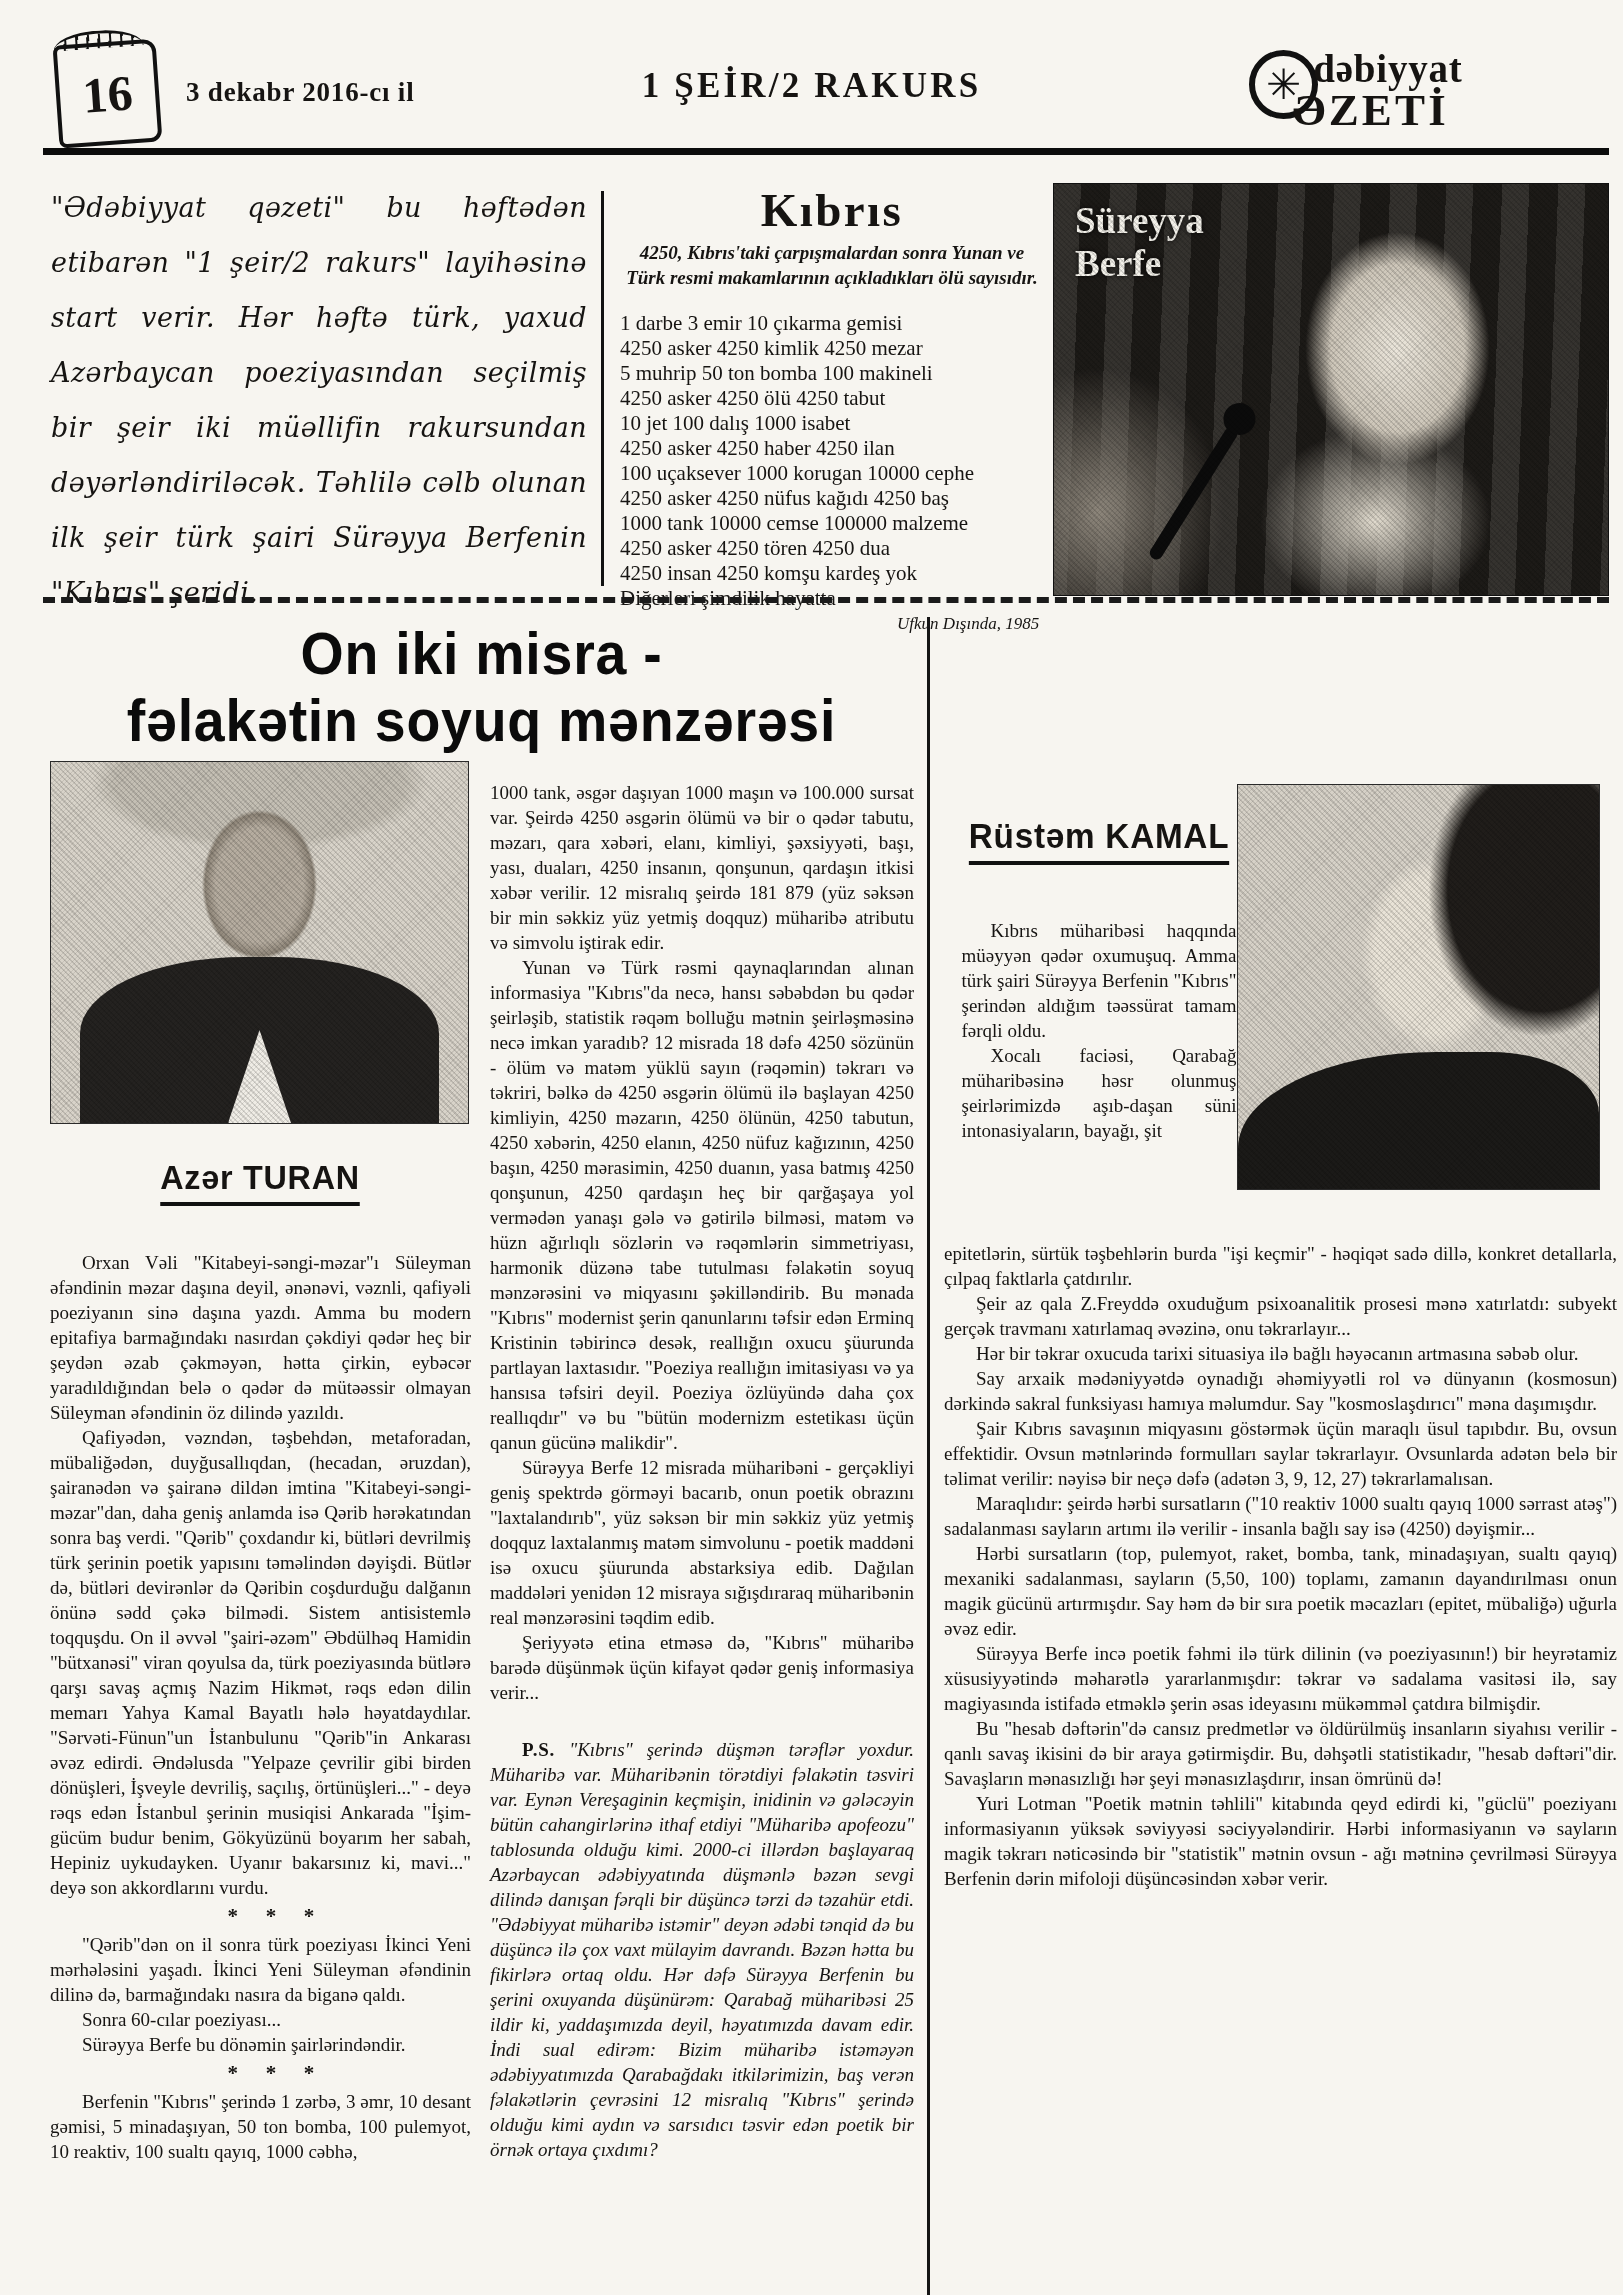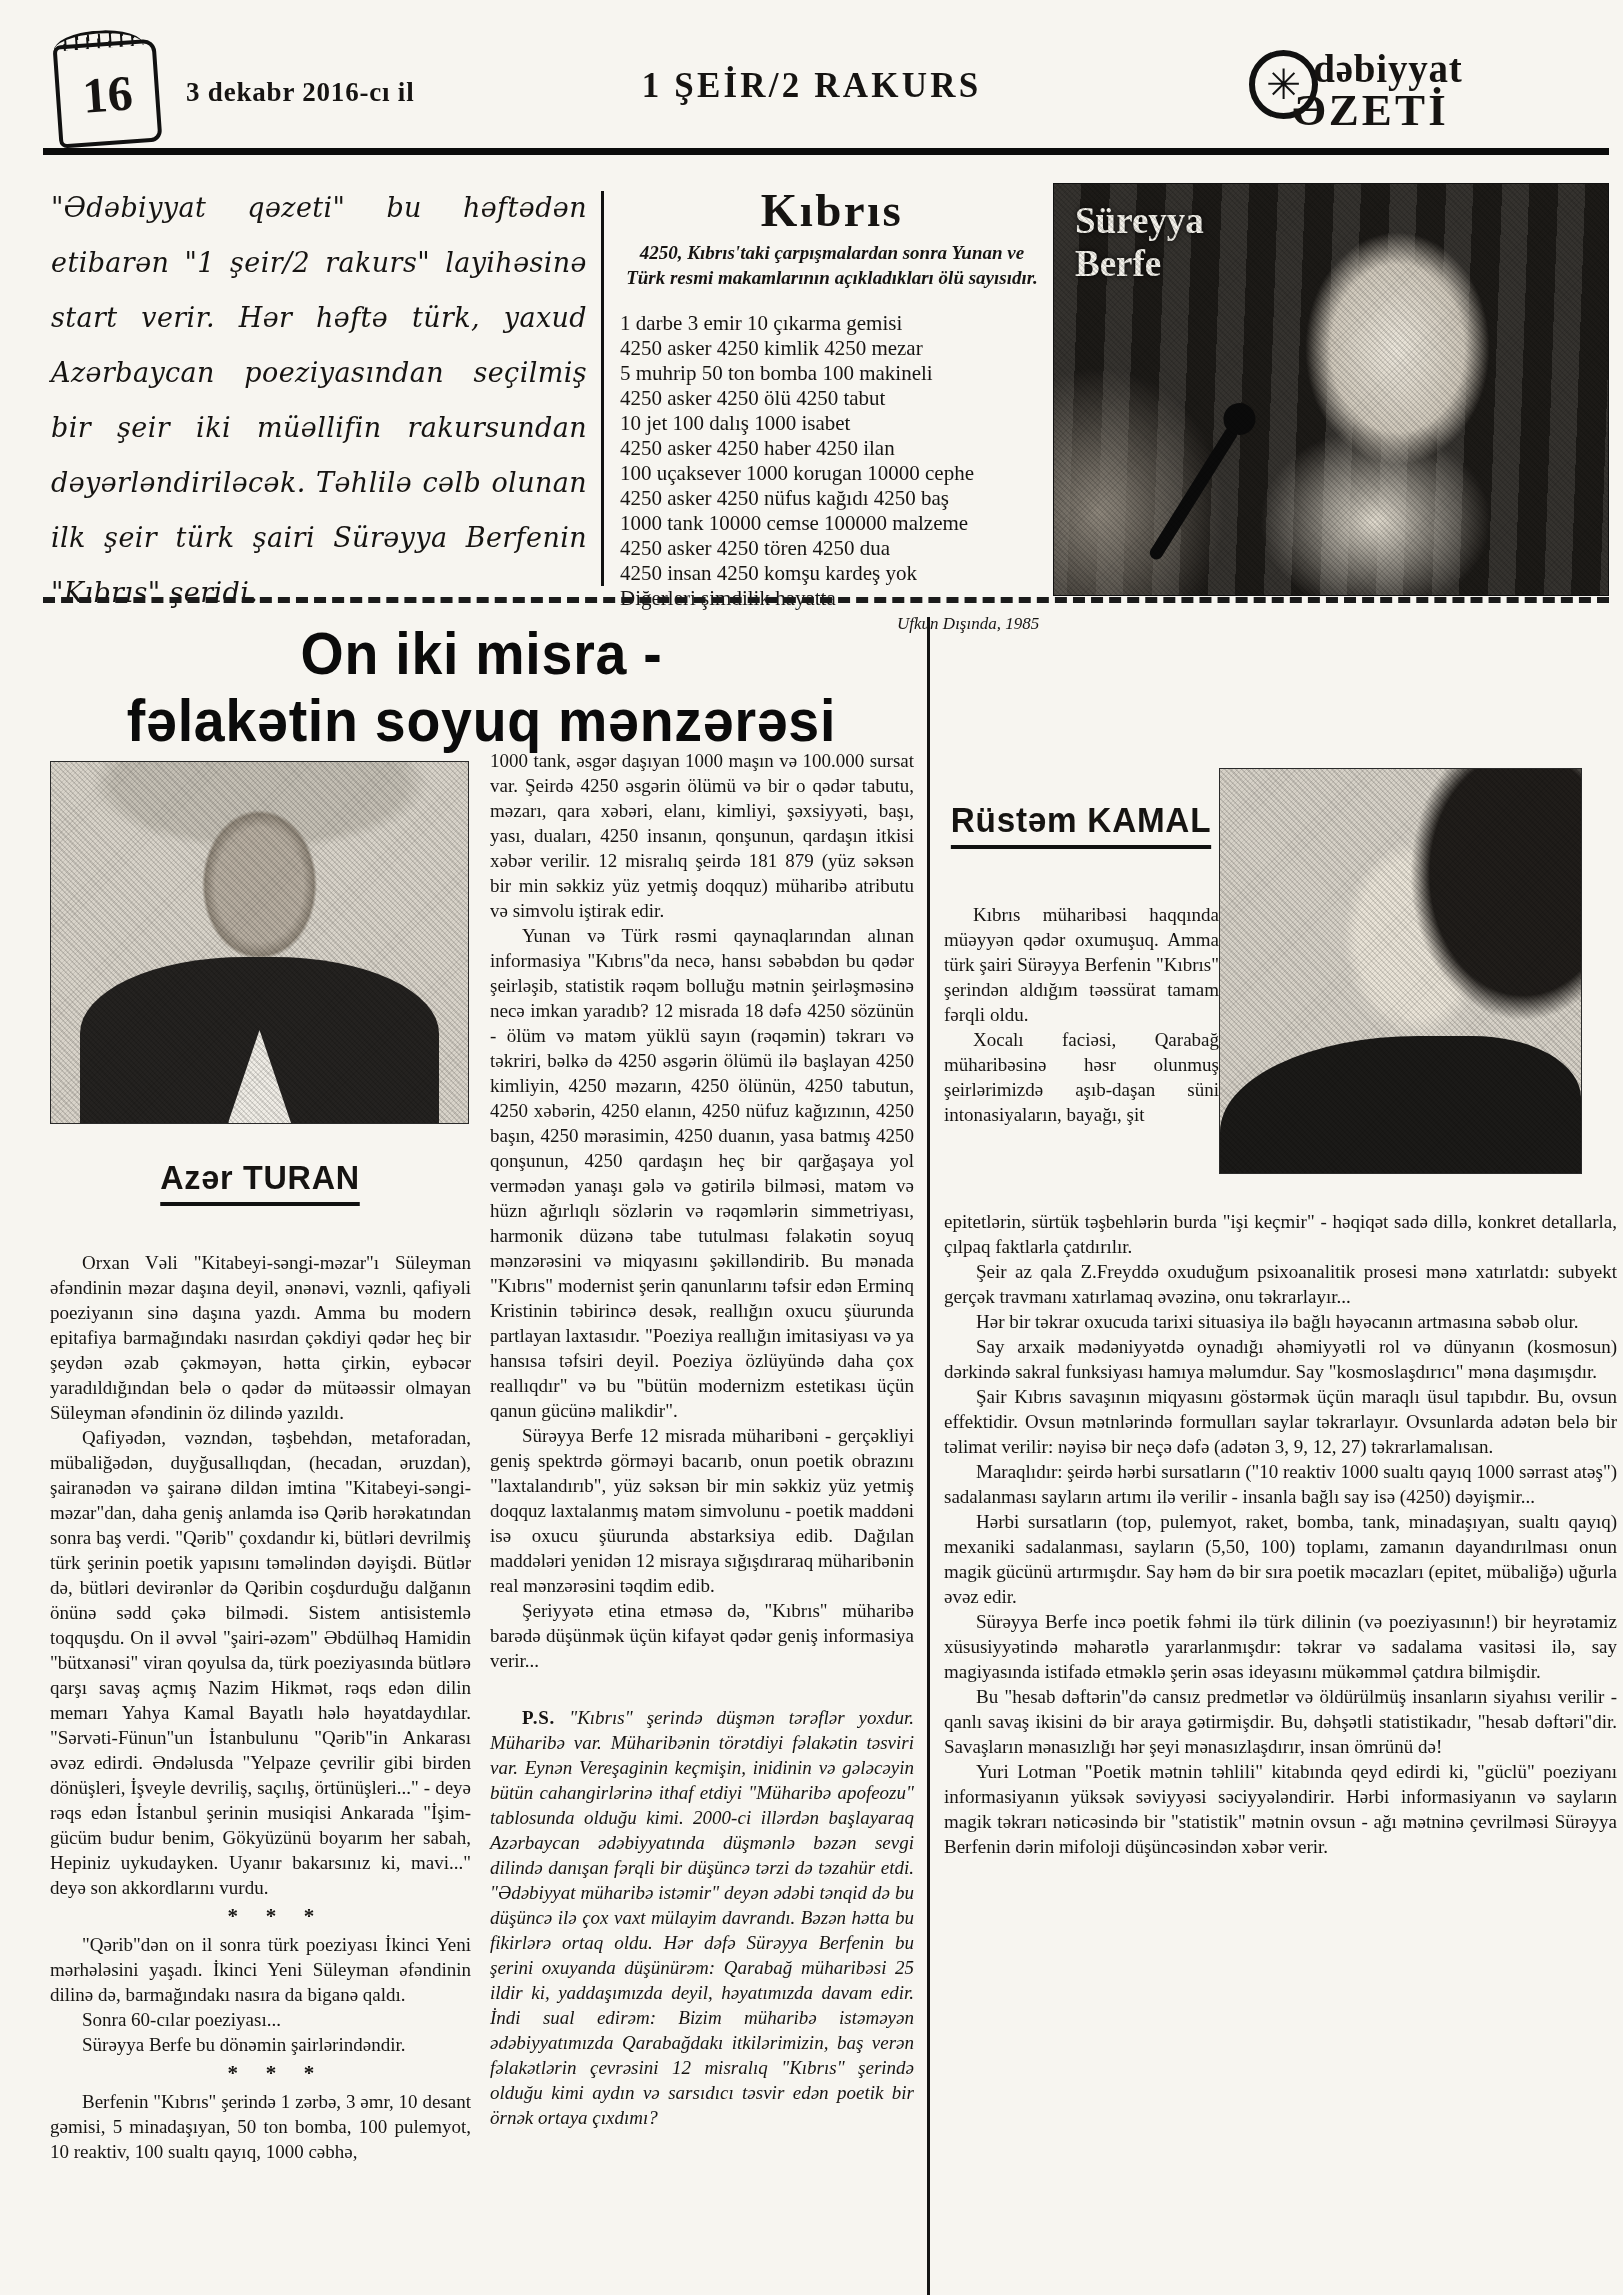--- a/index.html
+++ b/index.html
@@ -81,31 +81,31 @@
   .hl{font-family:"Liberation Sans",sans-serif;font-weight:700;color:#0b0b0b;}
   .ltitle{position:absolute;left:48px;top:621px;width:867px;text-align:center;}
   .ltitle .l{font-size:59px;line-height:67px;letter-spacing:0.8px;transform:scaleX(.94);transform-origin:center top;}
   .rtitle{position:absolute;left:944px;top:620px;width:671px;}
   .rtitle .l1{font-size:77px;line-height:79px;transform:scaleX(.82);transform-origin:left top;white-space:nowrap;}
   .rtitle .l2{font-size:77px;line-height:79px;transform:scaleX(.82);transform-origin:right top;text-align:right;white-space:nowrap;}
 
   
   .bodytxt{font:400 19px/25px "Liberation Serif",serif;text-align:justify;}
   .bodytxt p{margin:0;text-indent:32px;}
-  .bodytxt p.noind{text-indent:0;}
+  .bodytxt p.noind{text-indent:0;margin-top:32px;}
   .sep{text-align:center;font:700 21px/32px "Liberation Serif",serif;letter-spacing:11.2px;text-indent:0;}
   .colA{position:absolute;left:50px;top:761px;width:421px;}
   .author-wrap{text-align:center;margin:34px 0 44px;}
   .author{display:inline-block;font:700 34px "Liberation Sans",sans-serif;letter-spacing:0.8px;
           border-bottom:4px solid #111;padding-bottom:4.8px;transform:scaleX(.95);}
   .colB{position:absolute;left:490px;top:748px;width:424px;}
   .ps{margin-top:32px !important;font-style:italic;}
   .ps b{font-style:normal;letter-spacing:0.8px;}
 
-  .rarticle-head{position:absolute;left:944px;top:768px;width:673px;display:flex;justify-content:flex-start;}
+  .rarticle-head{position:absolute;left:944px;top:784px;width:673px;display:flex;justify-content:center;}
   .r-introcol{width:275px;padding-top:32px;}
   .r-introcol .author{font-size:35px;margin-bottom:53px;}
   .r-intro-text p{margin:0;text-indent:29px;}
   .rwide{position:absolute;left:944px;top:1209px;width:673px;}
 </style>
 </head>
 <body>
 
 <div class="page" data-name="newspaper-page">
 

